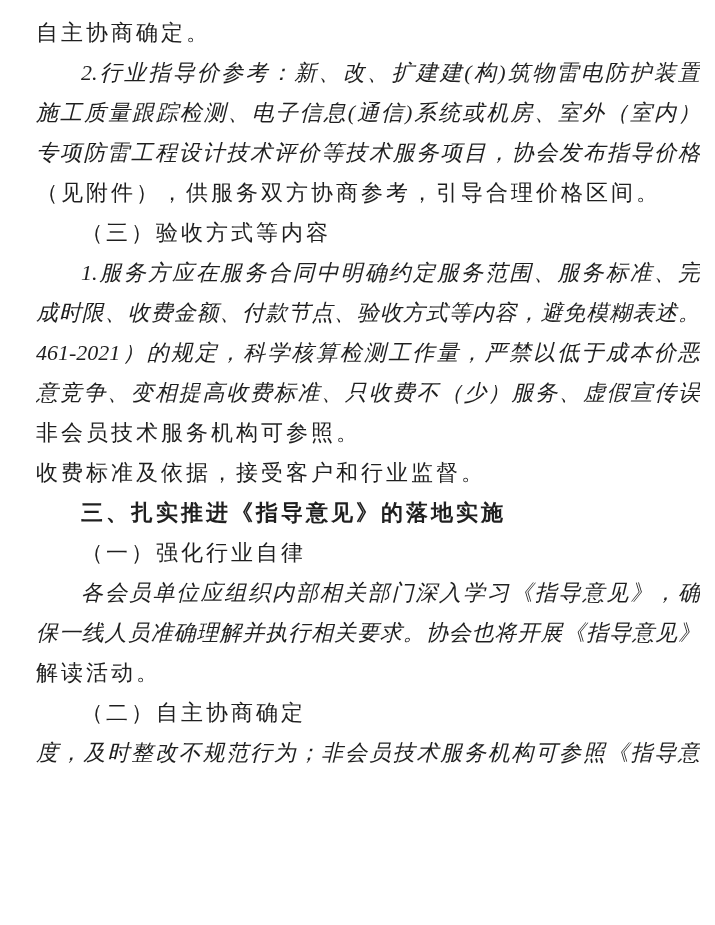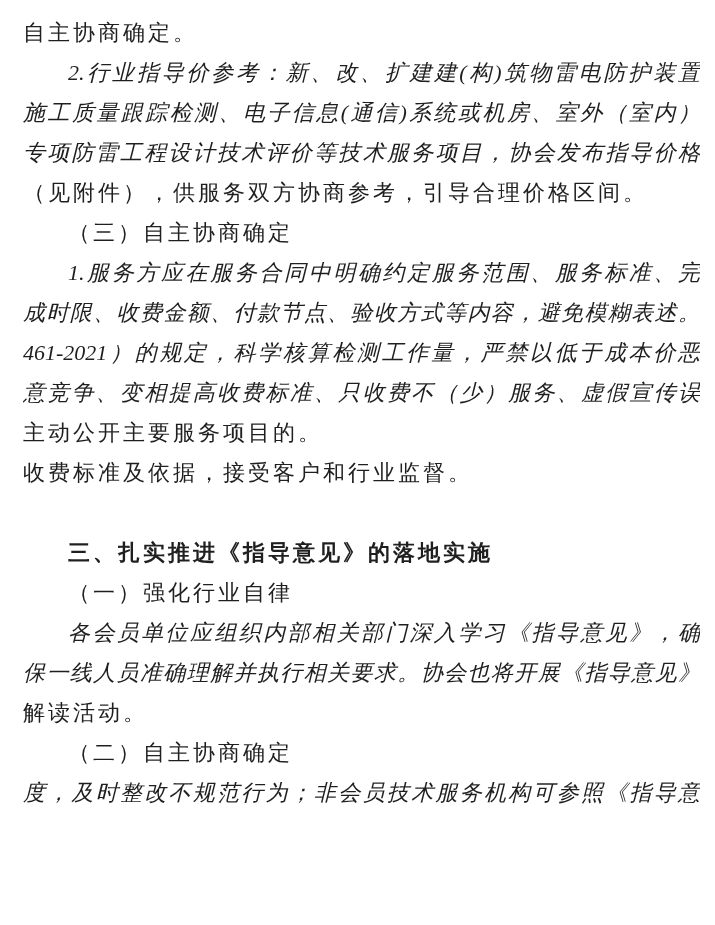--- a/index.html
+++ b/index.html
@@ -6,21 +6,21 @@
     margin: 0;
     padding: 0;
     background: #ffffff;
   }
   .page {
     position: relative;
     width: 715px;
     height: 925px;
     box-sizing: border-box;
     background: #ffffff;
-    padding: 13px 15px 0 23px;
+    padding: 13px 15px 0 36px;
     overflow: hidden;
     font-family: "Liberation Serif", "DejaVu Serif", serif;
     color: #1f1f1f;
   }
   .line {
     margin: 0;
     font-size: 22px;
     line-height: 40px;
     height: 40px;
     color: #1f1f1f;
@@ -41,38 +41,37 @@
   }
   
   .kai {
     letter-spacing: 5px;
   }
   
   .hei {
     font-family: Liberation Sans, sans-serif;
     font-weight: bold;
     letter-spacing: 4px;
-    margin-top: 40px;
   }
 </style>
 </head>
 <body>
 
 <div class="page">
   <p class="line">自主协商确定。</p>
   <p class="line indent justify">2.行业指导价参考：新、改、扩建建(构)筑物雷电防护装置</p>
   <p class="line justify">施工质量跟踪检测、电子信息(通信)系统或机房、室外（室内）</p>
   <p class="line justify">专项防雷工程设计技术评价等技术服务项目，协会发布指导价格</p>
   <p class="line">（见附件），供服务双方协商参考，引导合理价格区间。</p>
-  <p class="line indent kai">（三）自主协商确定</p>
+  <p class="line indent kai">（三）验收方式等内容</p>
   <p class="line indent justify">1.服务方应在服务合同中明确约定服务范围、服务标准、完</p>
   <p class="line justify">成时限、收费金额、付款节点、验收方式等内容，避免模糊表述。</p>
   <p class="line justify">461-2021）的规定，科学核算检测工作量，严禁以低于成本价恶</p>
   <p class="line justify">意竞争、变相提高收费标准、只收费不（少）服务、虚假宣传误</p>
-  <p class="line">主动公开主要服务项目的。</p>
+  <p class="line">非会员技术服务机构可参照。</p>
   <p class="line">收费标准及依据，接受客户和行业监督。</p>
   <p class="line indent hei">三、扎实推进《指导意见》的落地实施</p>
   <p class="line indent kai">（一）强化行业自律</p>
   <p class="line indent justify">各会员单位应组织内部相关部门深入学习《指导意见》，确</p>
   <p class="line justify">保一线人员准确理解并执行相关要求。协会也将开展《指导意见》</p>
   <p class="line">解读活动。</p>
   <p class="line indent kai">（二）自主协商确定</p>
   <p class="line justify">度，及时整改不规范行为；非会员技术服务机构可参照《指导意</p>
 </div>
 

